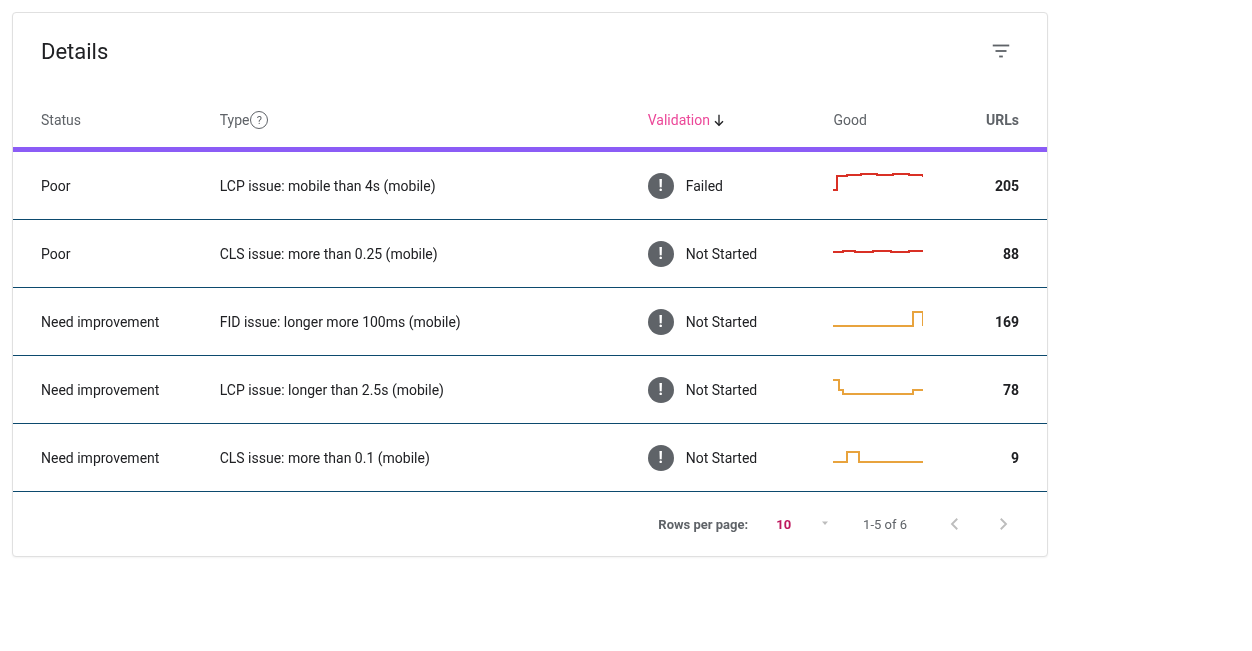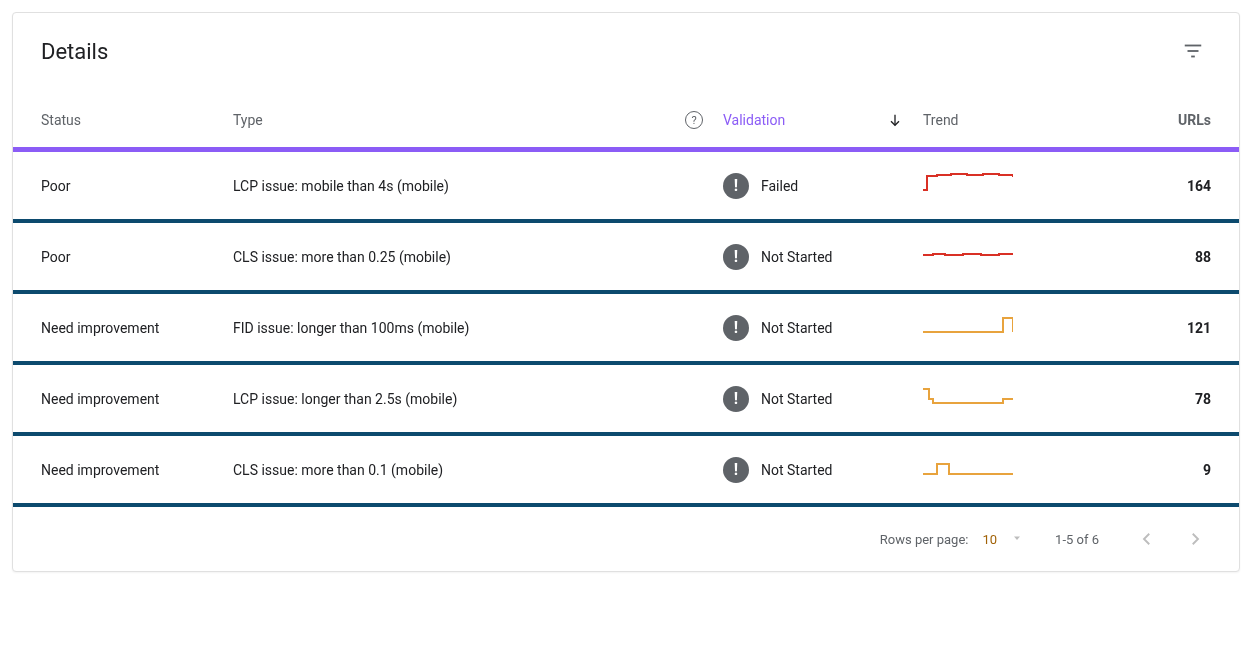--- a/index.html
+++ b/index.html
@@ -2,21 +2,21 @@
 <html><head>
 <meta charset="utf-8">
 <style>
   * { box-sizing: border-box; margin: 0; padding: 0; }
   body {
     font-family: Roboto, "Helvetica Neue", Arial, sans-serif;
     background: #fff;
     padding: 12px;
   }
   .card {
-    width: 1228px;
+    width: 1036px;
     border: 1px solid #e0e0e0;
     border-radius: 4px;
     box-shadow: 0 1px 2px rgba(0,0,0,0.05);
     background: #fff;
   }
   .card-header {
     display: flex;
     align-items: center;
     justify-content: space-between;
     padding: 20px 28px 0 28px;
@@ -45,32 +45,32 @@
     padding: 18px 10px;
     border-bottom: 5px solid #8b5cf6;
   }
   .table th:first-child, .table td:first-child { padding-left: 28px; }
   .table th:last-child, .table td:last-child { padding-right: 28px; font-weight: bold; }
   .col-status { width: 210px; }
   .col-type { width: 490px; }
   .col-validation { width: 200px; }
   .col-trend { width: 160px; }
   .col-urls { text-align: right; }
-  .th-type, .th-validation { display: flex; align-items: center; gap: 1px; justify-content: space-between; }
-  .th-validation { color: #8b5cf6; font-weight: 400; }
+  .th-type, .th-validation { display: flex; align-items: center; gap: 1px; }
+  .th-validation { color: #ec4899; font-weight: 400; }
   .help-icon {
     width: 18px; height: 18px; border: 1.5px solid #5f6368; border-radius: 50%;
     display: inline-flex; align-items: center; justify-content: center;
     font-size: 11px; color: #5f6368;
   }
   .sort-arrow { color: #202124; }
   .table td {
     font-size: 14px;
     padding: 20px 10px;
-    border-bottom: 4px solid #0c4a6e;
+    border-bottom: 1px solid #0c4a6e;
     color: #202124;
     vertical-align: middle;
   }
   .status-poor { color: #d93025; }
   .status-need { color: #e8a33d; }
   .status-good { color: #188038; }
   .validation-cell { display: flex; align-items: center; gap: 12px; }
   .validation-badge {
     width: 26px; height: 26px; border-radius: 50%;
     background: #5f6368; color: #fff;
@@ -82,22 +82,22 @@
   .sparkline { width: 90px; height: 24px; }
   .footer {
     display: flex;
     align-items: center;
     justify-content: flex-end;
     gap: 32px;
     padding: 16px 28px;
     font-size: 13px;
     color: #5f6368;
   }
-  .rows-select { display: flex; align-items: flex-start; gap: 14px; }
-  .rows-value { color: #a16207; }
+  .rows-select { display: flex; align-items: flex-start; gap: 28px; font-weight: bold; }
+  .rows-value { color: #be185d; }
   .page-btn {
     background: none; border: none; cursor: pointer;
     color: #bdbdbd;
     width: 32px; height: 32px; display: flex; align-items: center; justify-content: center;
   }
   .page-btns { display: flex; gap: 16px; }
   tr.data-row { cursor: pointer; }
 </style>
 </head>
 <body>
@@ -126,66 +126,66 @@
         </th>
         <th class="col-validation">
           <span class="th-validation">
             <span>Validation</span>
             <svg class="sort-arrow" width="16" height="16" viewBox="0 0 24 24" fill="none" stroke="#202124" stroke-width="2">
               <line x1="12" y1="4" x2="12" y2="20"></line>
               <polyline points="6,14 12,20 18,14"></polyline>
             </svg>
           </span>
         </th>
-        <th class="col-trend">Trend</th>
+        <th class="col-trend">Good</th>
         <th class="col-urls" style="text-align:right">URLs</th>
       </tr>
     </thead>
     <tbody id="tbody">
         <tr class="data-row">
           <td class="status-poor">Poor</td>
           <td>LCP issue: mobile than 4s (mobile)</td>
           <td>
             <div class="validation-cell">
               <span class="validation-badge">!</span>
               <span>Failed</span>
             </div>
           </td>
           <td><svg class="sparkline" viewBox="0 0 90 24">
               <polyline points="0,18 4,18 4,4 14,4 14,3 28,3 28,2 44,2 44,3 60,3 60,2 76,2 76,3 90,3 90,5" fill="none" stroke="#d93025" stroke-width="2"></polyline>
             </svg></td>
-          <td class="td-urls">164</td>
+          <td class="td-urls">205</td>
         </tr>
         <tr class="data-row">
           <td class="status-poor">Poor</td>
           <td>CLS issue: more than 0.25 (mobile)</td>
           <td>
             <div class="validation-cell">
               <span class="validation-badge">!</span>
               <span>Not Started</span>
             </div>
           </td>
           <td><svg class="sparkline" viewBox="0 0 90 24">
               <polyline points="0,12 10,12 10,11 22,11 22,12 40,12 40,11 58,11 58,12 76,12 76,11 90,11" fill="none" stroke="#d93025" stroke-width="2"></polyline>
             </svg></td>
           <td class="td-urls">88</td>
         </tr>
         <tr class="data-row">
           <td class="status-need">Need improvement</td>
-          <td>FID issue: longer than 100ms (mobile)</td>
+          <td>FID issue: longer more 100ms (mobile)</td>
           <td>
             <div class="validation-cell">
               <span class="validation-badge">!</span>
               <span>Not Started</span>
             </div>
           </td>
           <td><svg class="sparkline" viewBox="0 0 90 24">
               <polyline points="0,18 80,18 80,4 90,4 90,18" fill="none" stroke="#e8a33d" stroke-width="2"></polyline>
             </svg></td>
-          <td class="td-urls">121</td>
+          <td class="td-urls">169</td>
         </tr>
         <tr class="data-row">
           <td class="status-need">Need improvement</td>
           <td>LCP issue: longer than 2.5s (mobile)</td>
           <td>
             <div class="validation-cell">
               <span class="validation-badge">!</span>
               <span>Not Started</span>
             </div>
           </td>

